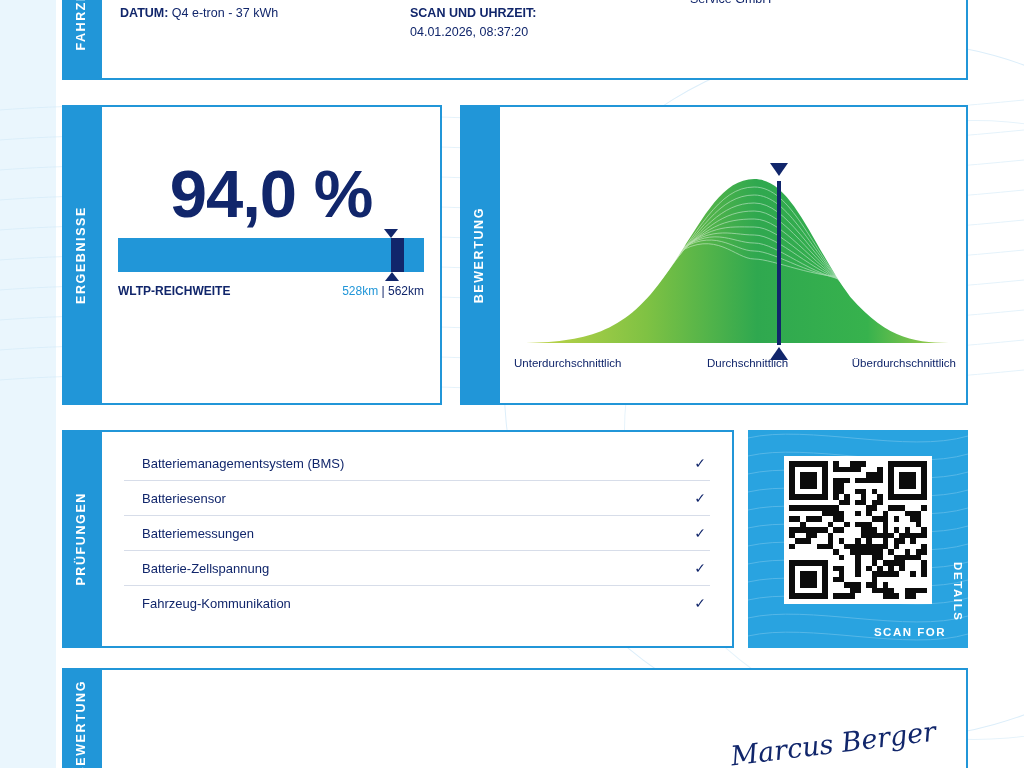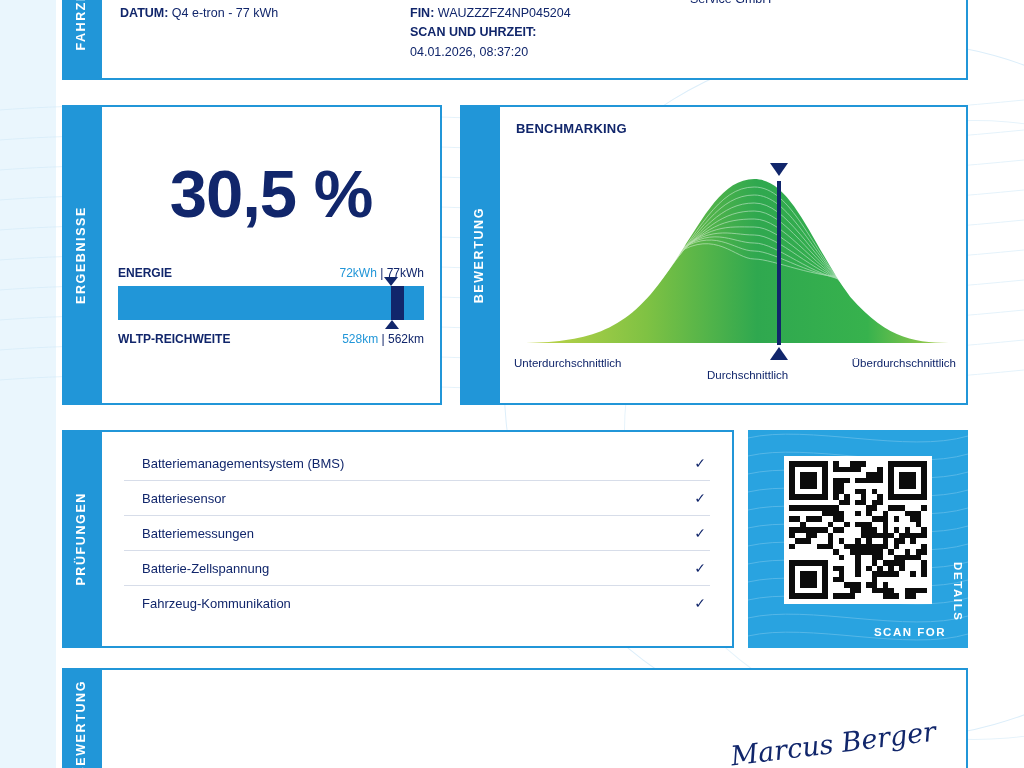--- a/index.html
+++ b/index.html
@@ -96,21 +96,21 @@
   
   #sec-bench { left: 460px; top: 105px; width: 508px; height: 300px; }
   .bench-inner { padding: 14px 16px 8px 16px; height: 100%; position: relative; }
   .bench-title { font-size: 13px; font-weight: bold; letter-spacing: .2px; }
   .bench-q { font-size: 12.5px; line-height: 1.5; margin-top: 4px; max-width: 185px; }
   .bench-chart { position: absolute; left: 14px; right: 10px; top: 58px; height: 182px; }
   .bench-axis {
     position: absolute; left: 14px; right: 10px; top: 250px;
     display: flex; justify-content: space-between; font-size: 11.5px;
   }
-  .bench-axis span:nth-child(2) { margin-left: 22px; margin-top: 12px; }
+  .bench-axis span:nth-child(2) { margin-left: 22px; }
   .bench-line {
     position: absolute; width: 4px; background: #11266b;
   }
   .tri {
     position: absolute; width: 0; height: 0;
     border-left: 9px solid transparent; border-right: 9px solid transparent;
   }
   .tri.down { border-top: 13px solid #11266b; }
   .tri.up { border-bottom: 13px solid #11266b; }
 
@@ -181,54 +181,42 @@
 
 <div class="section" id="sec-vehicle">
   <div class="tab">
     <span>FAHRZEUG</span>
   </div>
   <div class="panel">
     <div class="veh-grid">
       <div class="veh-col">
         <div class="veh-row">
           <span class="veh-lbl">DATUM:</span>
-          <span class="veh-val">Q4 e-tron - 77 kWh</span>
+          <span class="veh-val">Q4 e-tron - 37 kWh</span>
         </div>
       </div>
       <div class="veh-col">
-        <div class="veh-row">
-          <span class="veh-lbl">FIN:</span>
-          <span class="veh-val">WAUZZZFZ4NP045204</span>
-        </div>
         <div class="veh-lbl">SCAN UND UHRZEIT:</div>
         <div class="veh-val">04.01.2026, 08:37:20</div>
       </div>
       <div class="veh-col3">
         <div class="veh-val">Service GmbH</div>
       </div>
     </div>
   </div>
 </div>
 
 <div class="section" id="sec-soh">
   <div class="tab">
     <span>ERGEBNISSE</span>
   </div>
   <div class="panel">
     <div class="soh-inner">
-      <div class="soh-big">30,5 %</div>
-
-      <div class="bar-label-row">
-        <span>ENERGIE</span>
-        <span class="bar-values">
-          <span class="cur">72kWh</span>
-          <span>|</span>
-          <span>77kWh</span>
-        </span>
-      </div>
+      <div class="soh-big">94,0 %</div>
+
 
       <div class="bar-wrap">
         <div class="bar-track"></div>
         <div class="bar-marker" id="energy-marker" style="left: calc(93.5% - 13px);"></div>
         <div class="bar-caret" id="energy-caret" style="left: calc(93.5% - 20px);"></div>
         <div class="bar-caret down" id="range-caret" style="left: calc(93.9% - 20px);"></div>
       </div>
 
       <div class="bar-label-row" style="margin-top:12px;">
         <span>WLTP-REICHWEITE</span>
@@ -241,21 +229,20 @@
     </div>
   </div>
 </div>
 
 <div class="section" id="sec-bench">
   <div class="tab">
     <span>BEWERTUNG</span>
   </div>
   <div class="panel">
     <div class="bench-inner">
-      <div class="bench-title">BENCHMARKING</div>
 
       <div class="bench-chart">
         <svg viewBox="0 0 460 182" preserveAspectRatio="none" width="100%" height="100%">
           <defs>
             <linearGradient id="gradCurve" x1="0" y1="0" x2="1" y2="0">
               <stop offset="0%" stop-color="#c9d64a"></stop>
               <stop offset="30%" stop-color="#7fc243"></stop>
               <stop offset="55%" stop-color="#2fa84f"></stop>
               <stop offset="80%" stop-color="#37b24d"></stop>
               <stop offset="100%" stop-color="#b6d24b"></stop>

